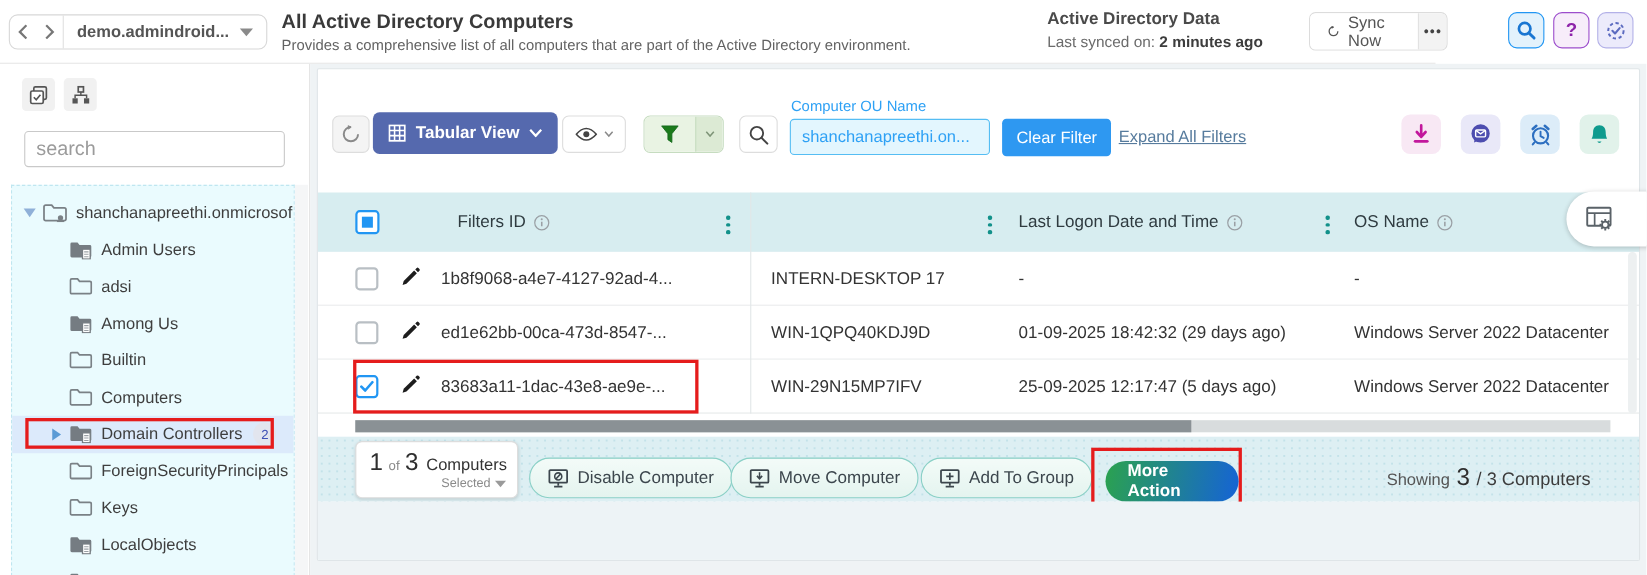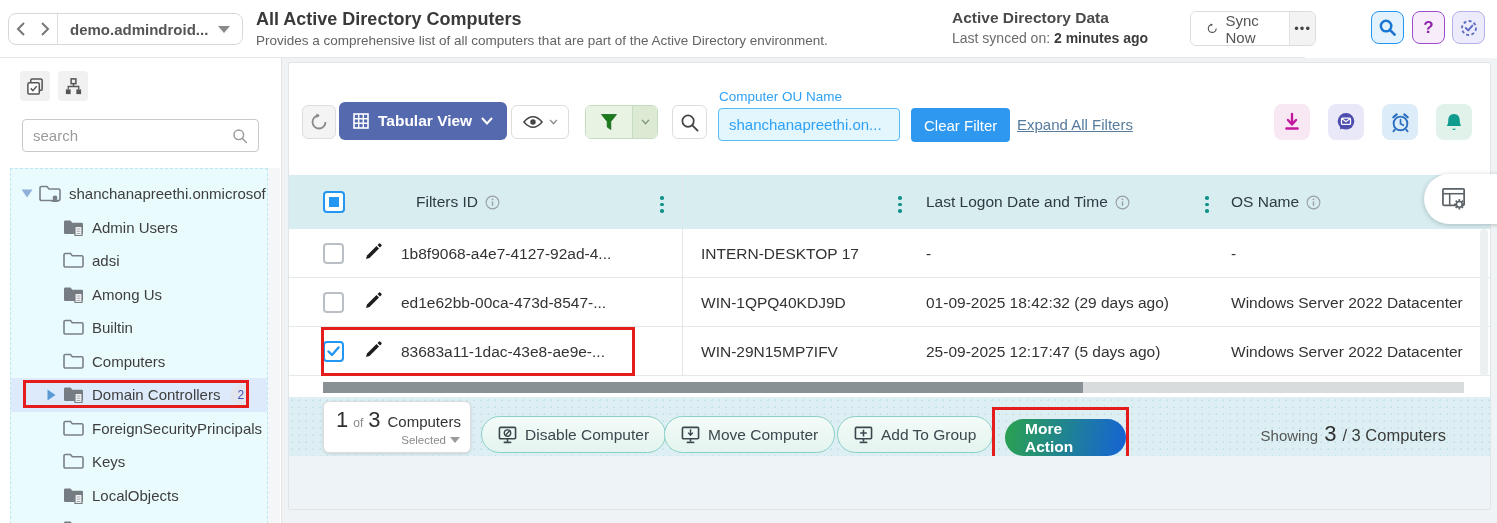--- a/index.html
+++ b/index.html
@@ -27,21 +27,21 @@
   .syncmain { display:flex; align-items:center; gap:8px; padding:0 16px; font-size:15px; color:#555; cursor:pointer; background:#fff;justify-content:space-between; }
   .syncmore { width:36px; display:flex; align-items:center; justify-content:center; border-left:1px solid #e2e2e2; background:#f3f3f3; color:#444; font-size:13px; letter-spacing:1px; cursor:pointer; }
   .cornerbtn { position:absolute; top:11px; width:33px; height:33px; border-radius:8px; display:flex; align-items:center; justify-content:center; cursor:pointer; }
   .btn-gsearch { left:1371px; background:#e3f2fc; border:1.5px solid #2196f3; }
   .btn-help { left:1412px; background:#f7edfa; border:1.5px solid #9c4dcc; color:#8e24aa; font-weight:bold; font-size:17px; }
   .btn-clock { left:1452px; background:#ecebfb; border:1.5px solid #b3b1e8; }
   
   .sidebar { position:absolute; left:0; top:58px; width:282px; height:465px; background:#fff; border-right:1px solid #e3e3e3; }
   .side-tool { position:absolute; top:13px; width:30px; height:30px; background:#f1f1f1; border-radius:4px; display:flex; align-items:center; justify-content:center; cursor:pointer; }
   .side-search { position:absolute; left:22px; top:61px; width:237px; height:33px; border:1px solid #c9c9c9; border-radius:4px; background:#fff; display:flex; align-items:center; padding:0 10px; }
-  .side-search input { border:none; outline:none; flex:1; font-size:15px; color:#701a75; font-family:"Liberation Sans",sans-serif; background:transparent; }
+  .side-search input { border:none; outline:none; flex:1; font-size:18px; color:#701a75; font-family:"Liberation Sans",sans-serif; background:transparent; }
   .side-search input::placeholder { color:#9b9b9b; }
   .tree { position:absolute; left:10px; top:110px; width:258px; height:356px; background:#eafbfe; border:1px dashed #bfe6f0; overflow:hidden; padding-top:8px; }
   .tree-row { position:relative; height:33.5px; display:flex; align-items:center; font-size:15px; color:#3e3e3e; cursor:pointer; }
   .tree-row.selected { background:#dceafb; }
   .tr-arrow { width:16px; display:flex; justify-content:center; }
   .tr-icon { display:flex; margin:0 8px 0 4px; }
   .tr-label { white-space:nowrap; }
   .tr-badge { margin-left:10px; width:21px; height:21px; border-radius:50%; background:#e2e5ee; color:#3f51b5; font-size:12px; display:flex; align-items:center; justify-content:center; }
   .indent-root { padding-left:8px; }
   .indent-child { padding-left:32px; }

